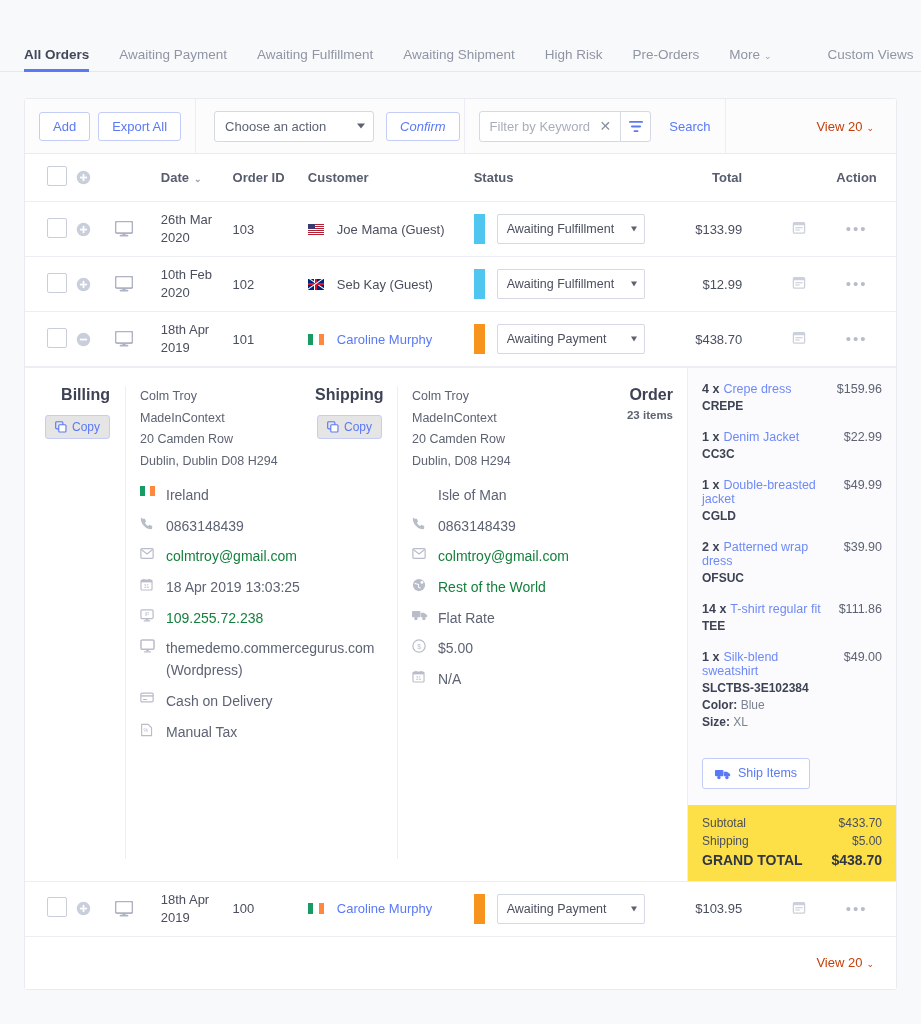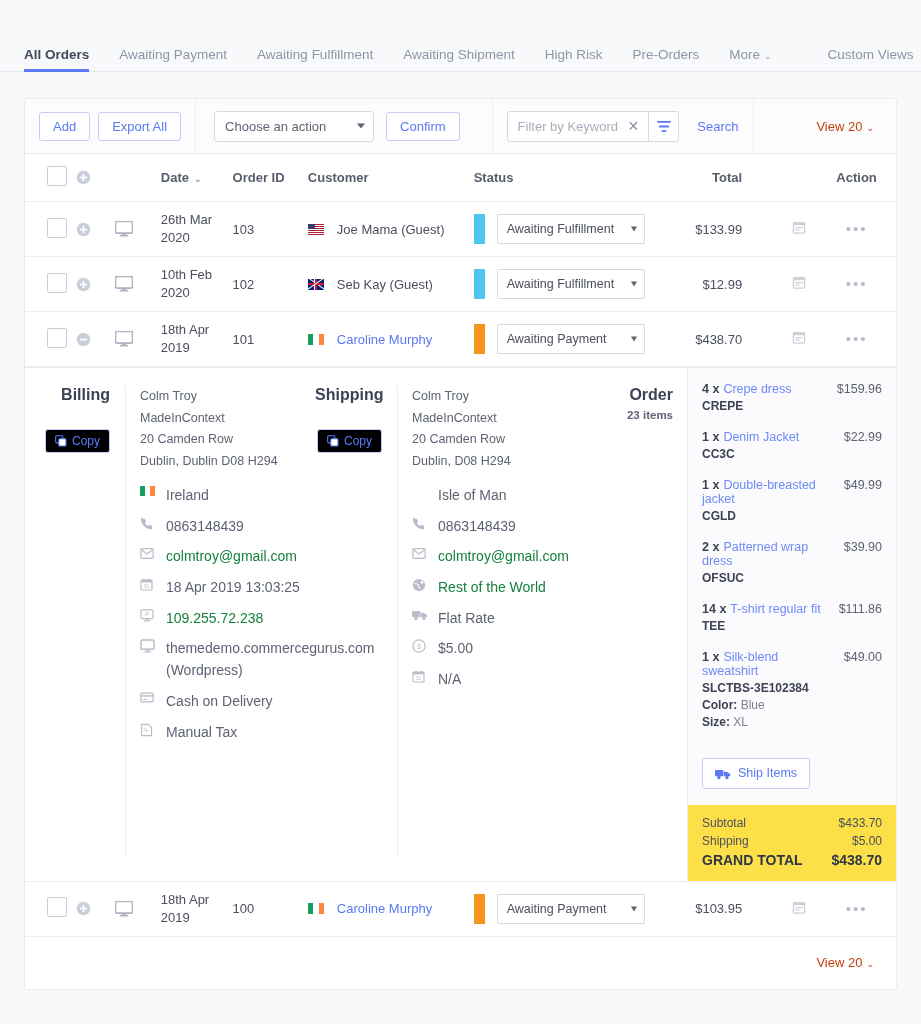--- a/index.html
+++ b/index.html
@@ -92,22 +92,22 @@
     padding: 0 22px 0 10px;
     font-size: 13px;
     color: #5d6373;
     cursor: pointer;
   }
   .select-box .arw {
     position:absolute; right: 8px; top: 50%; transform: translateY(-50%);
     width:0;height:0;border-left:4px solid transparent;border-right:4px solid transparent;
     border-top:5px solid #5c6271;
   }
-  .tb-group.action-grp { padding-left: 18px; padding-right: 32px; justify-content: space-between; }
-  .tb-group.action-grp .btn-o { margin-left: 12px; }
+  .tb-group.action-grp { padding-left: 18px; padding-right: 4px; justify-content: space-between; }
+  .tb-group.action-grp .btn-o { margin-left: 12px; font-style: italic; }
   .filter-wrap {
     display:flex; align-items:center;
     border: 1px solid #d5d9e3; border-radius: 3px; height: 31px; background:#fff;
   }
   .filter-wrap input {
     border: none; outline: none; font-family: inherit; font-size: 13px;
     width: 118px; padding: 0 4px 0 10px; color:#5d6373; background: transparent;
   }
   .filter-wrap input::placeholder { color:#a9aeba; }
   .f-clear { color:#8b90a0; font-size:14px; padding: 0 9px 0 2px; cursor:pointer; line-height:1;}
@@ -198,22 +198,22 @@
     background: #fff;
     border-top: 1px solid #eceef3;
   }
   .bill-col, .ship-col { display: flex; padding: 18px 0 22px 0; }
   .bill-col { width: 290px; }
   .ship-col { width: 292px; }
   .col-head { width: 100px; text-align: right; padding-right: 15px; flex: 0 0 auto;}
   .ship-col .col-head { width: 82px; }
   .col-head h3 { margin:0; font-size: 16px; font-weight: 700; color:#3d4354;}
   .copy-btn {
-    margin-top: 25px;
-    border:1px solid #c3cdf7; border-radius:3px; background:#000000;
+    margin-top: 11px;
+    border:1px solid #c3cdf7; border-radius:3px; background:#e5e5e5;
     color:#5a79f5; font-size:12px; font-family:inherit;
     padding: 5px 9px; cursor:pointer; display:inline-flex; align-items:center; gap:5px;
     line-height: 1;
   }
   .col-body { border-left: 1px solid #eceef3; padding-left: 14px; flex:1; }
   .addr { font-size: 12.5px; color:#5d6373; line-height: 1.72; }
   .kv { display:flex; align-items:flex-start; margin-top: 9px; }
   .kv .icn { width: 26px; flex:0 0 auto; padding-top:1px; display:flex;justify-content:flex-start;}
   .kv .val { font-size:14px; color:#5d6373; line-height:1.55; }
   .kv .val.link { color:#15803d; }

